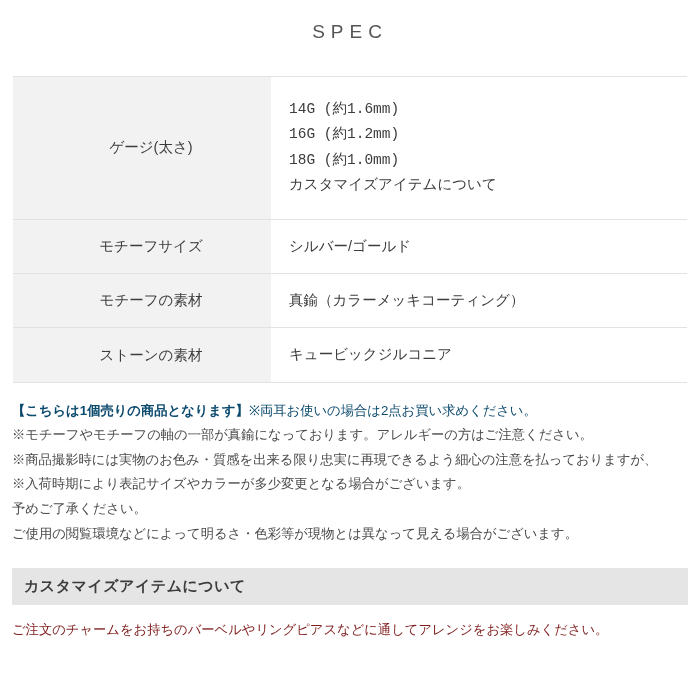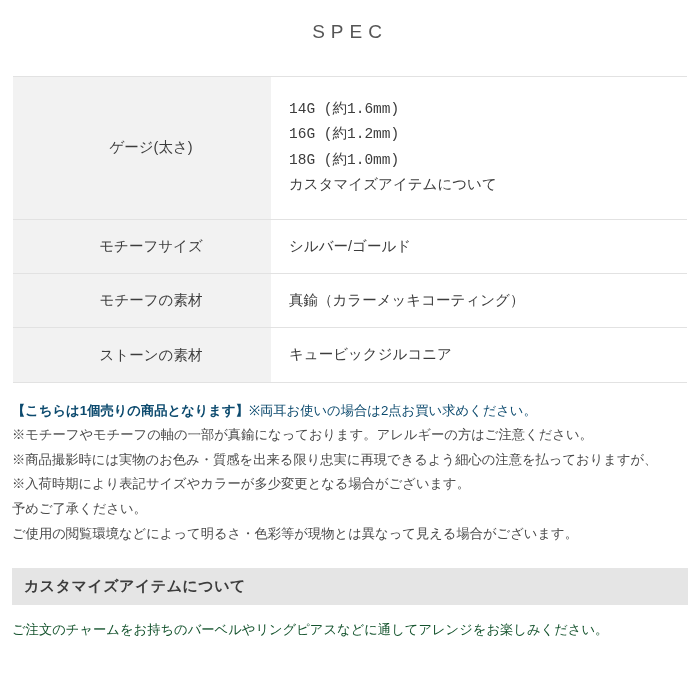--- a/index.html
+++ b/index.html
@@ -100,21 +100,21 @@
     font-weight: bold;
     color: #3c3c3c;
     padding: 9px 12px;
     box-sizing: border-box;
     letter-spacing: 0.5px;
   }
   .custom-body {
     margin: 12px 12px 0 12px;
     font-size: 13.3px;
     line-height: 1.95;
-    color: #14532d;
+    color: #7f1d1d;
   }
   .custom-body p {
     margin: 0;
   }
 </style>
 </head>
 <body>
 
 <div class="page">
 

